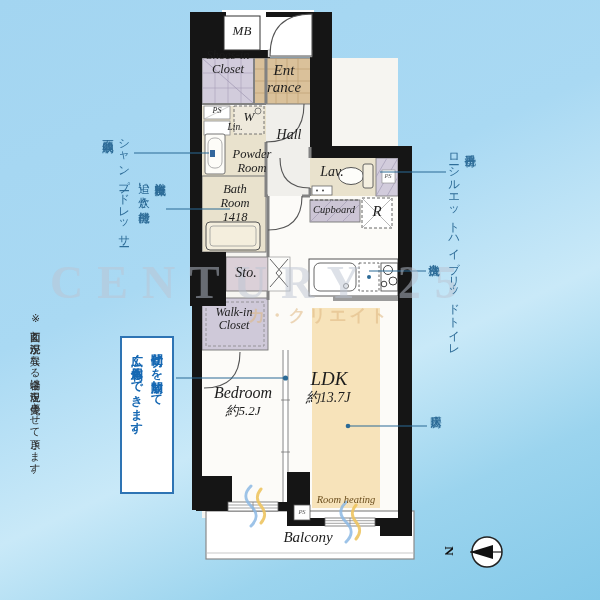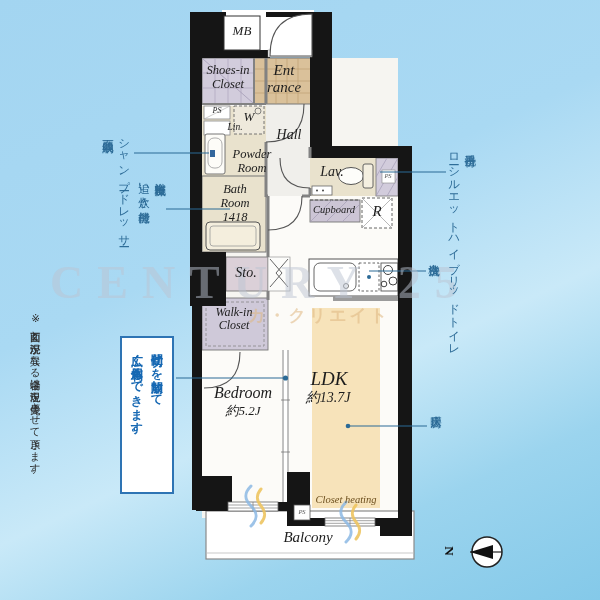--- a/index.html
+++ b/index.html
@@ -226,21 +226,21 @@
     <circle cx="487" cy="552" r="15" fill="#ffffff" stroke="#222" stroke-width="1.5"></circle>
     <line x1="470" y1="552" x2="502" y2="552" stroke="#222" stroke-width="1.2"></line>
     <polygon points="470,552 493,545 493,559" fill="#111"></polygon>
   </g>
 </svg>
 
 <div class="wm" style="left:50px;top:256px;font-size:46px;letter-spacing:14px;color:rgba(188,196,210,0.5);">CENTURY 25</div>
 <div class="wm" style="left:248px;top:304px;font-size:17px;letter-spacing:3px;color:rgba(222,182,128,0.55);font-family:'DejaVu Sans',sans-serif;">カ・クリエイト</div>
 
 <div class="lbl" style="left:242px;top:24px;font-size:13px;">MB</div>
-<div class="lbl" style="left:228px;top:63px;font-size:12.5px;">Shoes-in
+<div class="lbl" style="left:228px;top:48px;font-size:12.5px;">Shoes-in
 Closet</div>
 <div class="lbl" style="left:284px;top:62px;font-size:15px;">Ent
 rance</div>
 <div class="lbl" style="left:217px;top:107px;font-size:8px;">PS</div>
 <div class="lbl" style="left:217px;top:122px;font-size:9.5px;margin-left:18px;">Lin.</div>
 <div class="lbl" style="left:249px;top:110px;font-size:13px;">W</div>
 <div class="lbl" style="left:252px;top:147px;font-size:12.5px;">Powder
 Room</div>
 <div class="lbl" style="left:289px;top:127px;font-size:14px;">Hall</div>
 <div class="lbl" style="left:332px;top:164px;font-size:14px;">Lav.</div>
@@ -250,21 +250,21 @@
 1418</div>
 <div class="lbl" style="left:334px;top:204px;font-size:10.5px;">Cupboard</div>
 <div class="lbl" style="left:377px;top:203px;font-size:15px;">R</div>
 <div class="lbl" style="left:246px;top:265px;font-size:14px;">Sto.</div>
 <div class="lbl" style="left:234px;top:306px;font-size:12px;">Walk-in
 Closet</div>
 <div class="lbl" style="left:243px;top:384px;font-size:16px;">Bedroom</div>
 <div class="lbl" style="left:243px;top:404px;font-size:13px;">約5.2J</div>
 <div class="lbl" style="left:329px;top:368px;font-size:19px;text-align:right;">LDK</div>
 <div class="lbl" style="left:328px;top:390px;font-size:14px;">約13.7J</div>
-<div class="lbl" style="left:346px;top:494px;font-size:10.5px;color:#6b4e1d;">Closet heating</div>
+<div class="lbl" style="left:346px;top:494px;font-size:10.5px;color:#6b4e1d;">Room heating</div>
 <div class="lbl" style="left:308px;top:529px;font-size:15px;">Balcony</div>
 <div class="lbl" style="left:302px;top:508px;font-size:6.5px;color:#555;">PS</div>
 
 <div class="ann" style="left:100px;top:131px;">シャンプードレッサー
 三面鏡収納</div>
 <div class="ann" style="left:136px;top:174px;">浴室乾燥機
 追い炊き機能付</div>
 <div class="ann" style="left:446px;top:145px;">手洗器付
 ローシルエットハイブリッドトイレ</div>
 <div class="ann" style="left:426px;top:255px;">食洗機</div>

